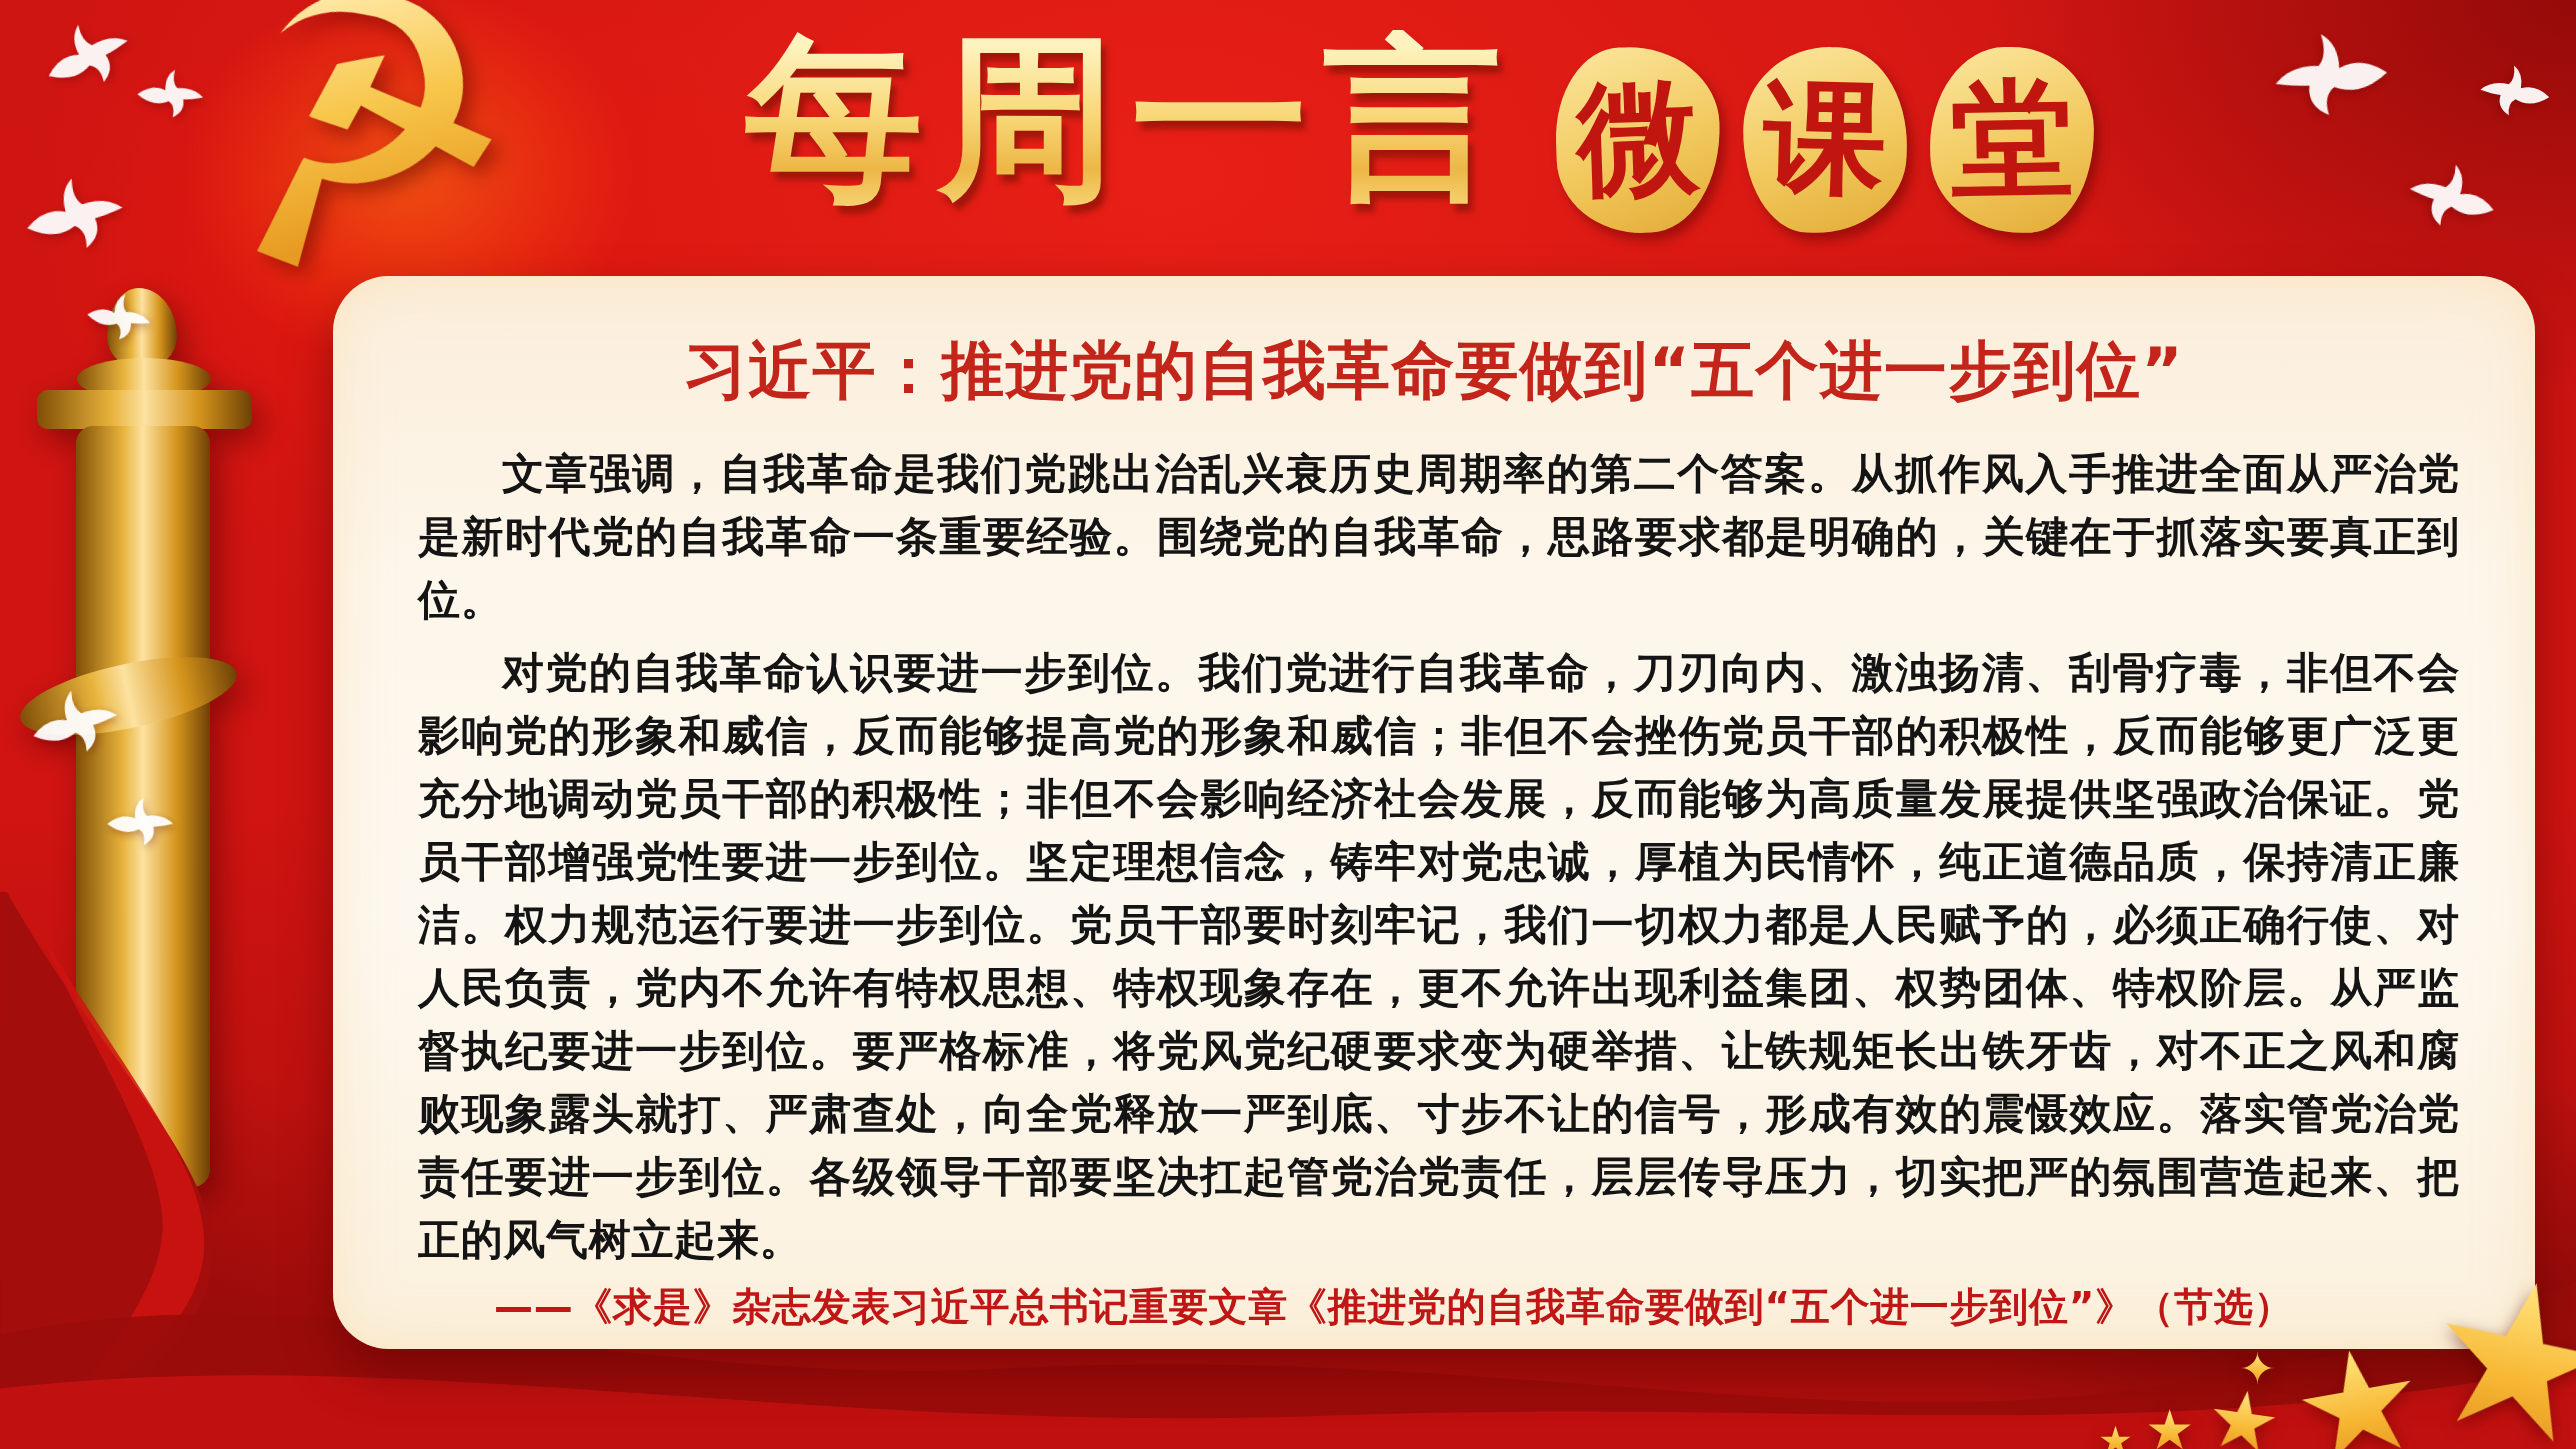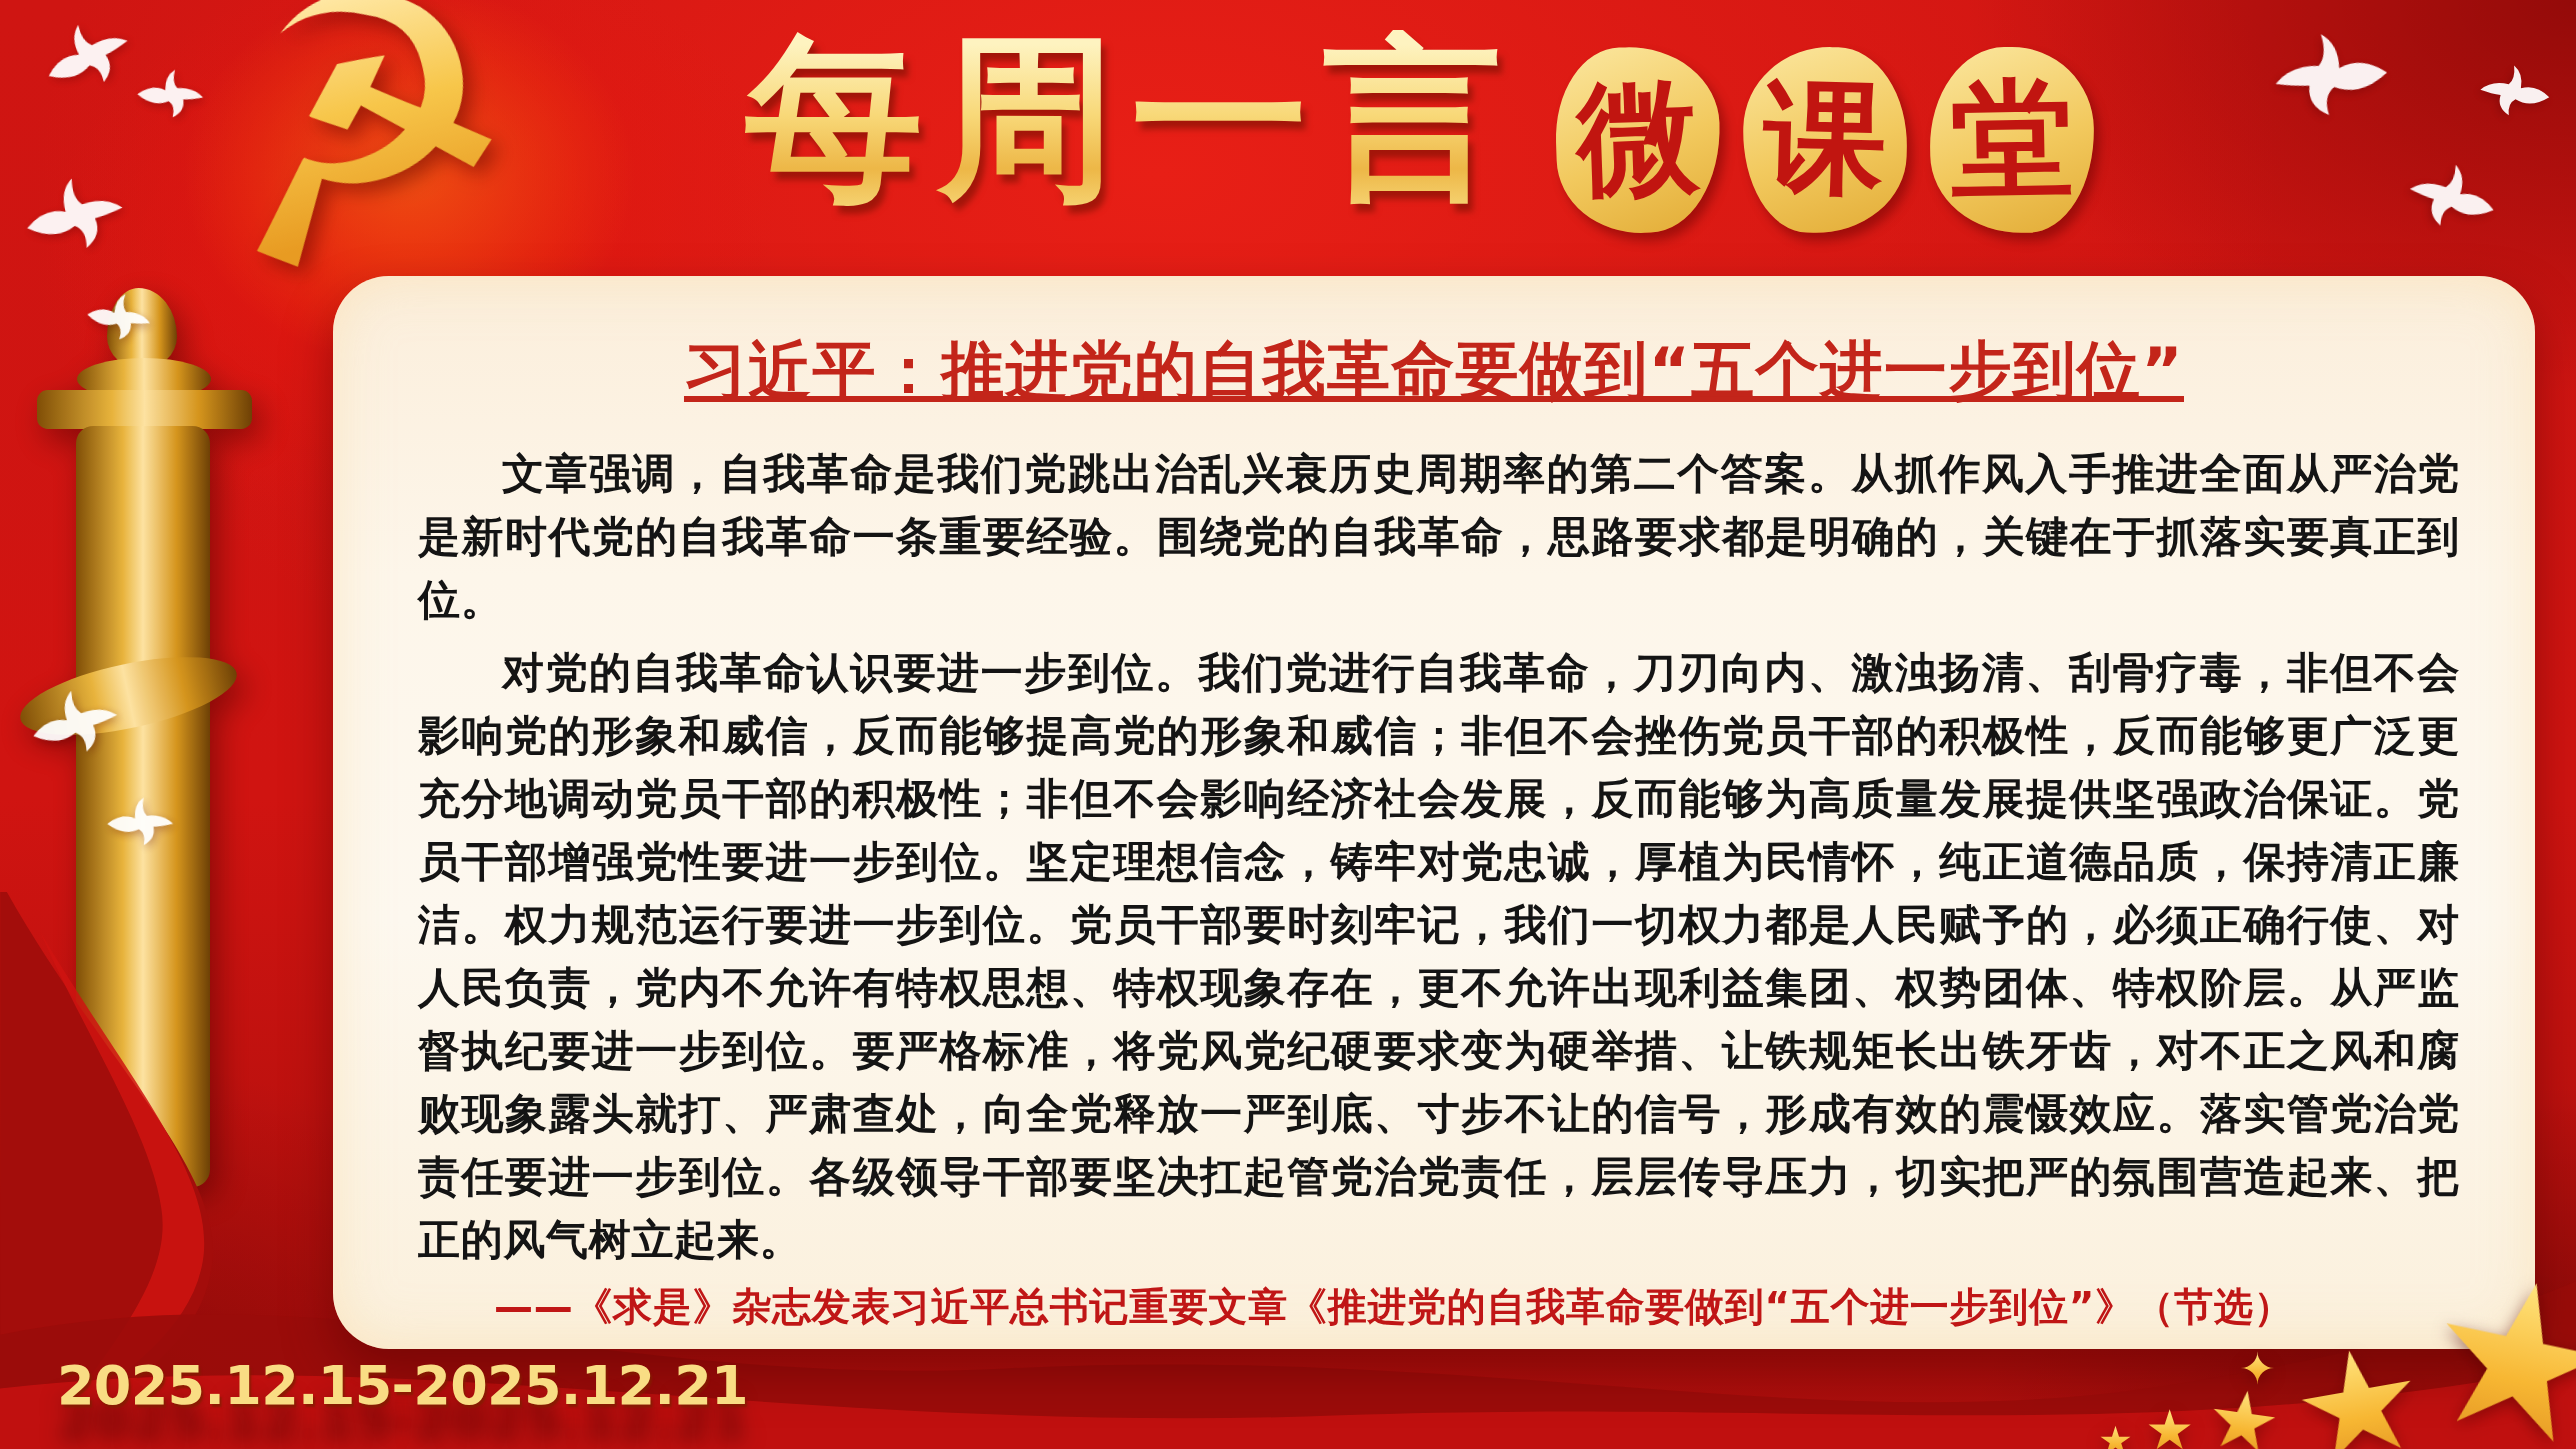--- a/index.html
+++ b/index.html
@@ -58,21 +58,21 @@
   .d5{left:23.5px;top:684px;width:101px;transform:rotate(-8deg);}
   .d6{left:101px;top:792px;width:77px;transform:rotate(6deg);}
   .d7{left:2267px;top:23.5px;width:131px;transform:scaleX(-1) rotate(12deg);}
   .d8{left:2402px;top:158px;width:101px;transform:scaleX(-1) rotate(-8deg);}
   .d9{left:2475px;top:60px;width:81px;transform:scaleX(-1);}
   
   .card{position:absolute;left:333px;top:276px;width:2202px;height:1073px;z-index:5;border-radius:56px;
     background:linear-gradient(180deg,#fbeedb 0%,#fdf6ea 28%,#fdf8ef 60%,#fbf0dc 100%);
     box-shadow:0 23px 47px rgba(90,0,0,.5), inset 0 0 54px rgba(250,220,170,.55);}
   .headline{margin:59px 40px 0;text-align:center;font-size:63px;font-weight:900;
-    color:#c3251a;letter-spacing:1.3px;line-height:1.15;text-decoration:underline;}
+    color:#c3251a;letter-spacing:1.3px;line-height:1.15;}
   .body-text{padding:35px 75px 0 85px;}
   .body-text p{margin:0 0 9.4px;font-size:42px;line-height:1.5;font-weight:700;color:#141414;
     text-align:justify;text-indent:2em;letter-spacing:0.7px;}
   .attribution{padding-left:161px;text-align:left;font-size:39px;font-weight:800;color:#c01616;letter-spacing:0.7px;}
   
   .date-range{position:absolute;left:57px;top:1354px;z-index:7;font-size:54px;font-weight:900;letter-spacing:-0.7px;
     color:#f9dd84;
     text-shadow:2px 2.7px 2px rgba(130,30,0,.8), 0 35px 20px rgba(55,0,0,.55);}
   
   .star{position:absolute;z-index:7;line-height:1;
@@ -150,21 +150,20 @@
 
   <div class="card">
     <div class="headline">习近平：推进党的自我革命要做到“五个进一步到位”</div>
     <div class="body-text">
       <p>文章强调，自我革命是我们党跳出治乱兴衰历史周期率的第二个答案。从抓作风入手推进全面从严治党是新时代党的自我革命一条重要经验。围绕党的自我革命，思路要求都是明确的，关键在于抓落实要真正到位。</p>
       <p>对党的自我革命认识要进一步到位。我们党进行自我革命，刀刃向内、激浊扬清、刮骨疗毒，非但不会影响党的形象和威信，反而能够提高党的形象和威信；非但不会挫伤党员干部的积极性，反而能够更广泛更充分地调动党员干部的积极性；非但不会影响经济社会发展，反而能够为高质量发展提供坚强政治保证。党员干部增强党性要进一步到位。坚定理想信念，铸牢对党忠诚，厚植为民情怀，纯正道德品质，保持清正廉洁。权力规范运行要进一步到位。党员干部要时刻牢记，我们一切权力都是人民赋予的，必须正确行使、对人民负责，党内不允许有特权思想、特权现象存在，更不允许出现利益集团、权势团体、特权阶层。从严监督执纪要进一步到位。要严格标准，将党风党纪硬要求变为硬举措、让铁规矩长出铁牙齿，对不正之风和腐败现象露头就打、严肃查处，向全党释放一严到底、寸步不让的信号，形成有效的震慑效应。落实管党治党责任要进一步到位。各级领导干部要坚决扛起管党治党责任，层层传导压力，切实把严的氛围营造起来、把正的风气树立起来。</p>
     </div>
     <div class="attribution">——《求是》杂志发表习近平总书记重要文章《推进党的自我革命要做到“五个进一步到位”》（节选）</div>
   </div>
 
-  <div class="date-range">2025.12.15-2025.12.21</div>
 
   <span class="star s1">★</span>
   <span class="star s2">★</span>
   <span class="star s3">★</span>
   <span class="star s4">★</span>
   <span class="star s5">★</span>
   <span class="star sparkle">✦</span>
 
 </div>
 

